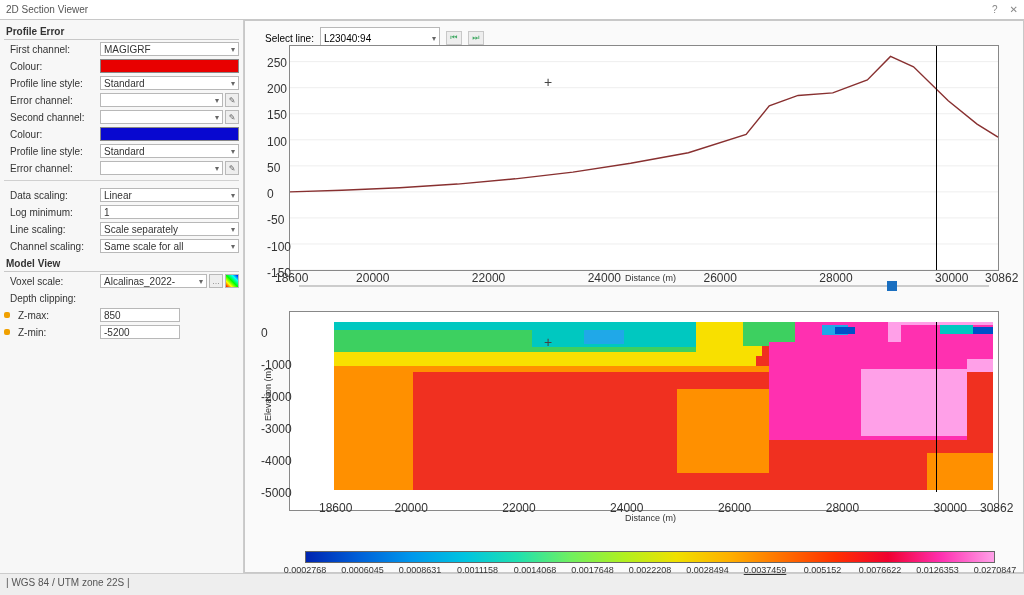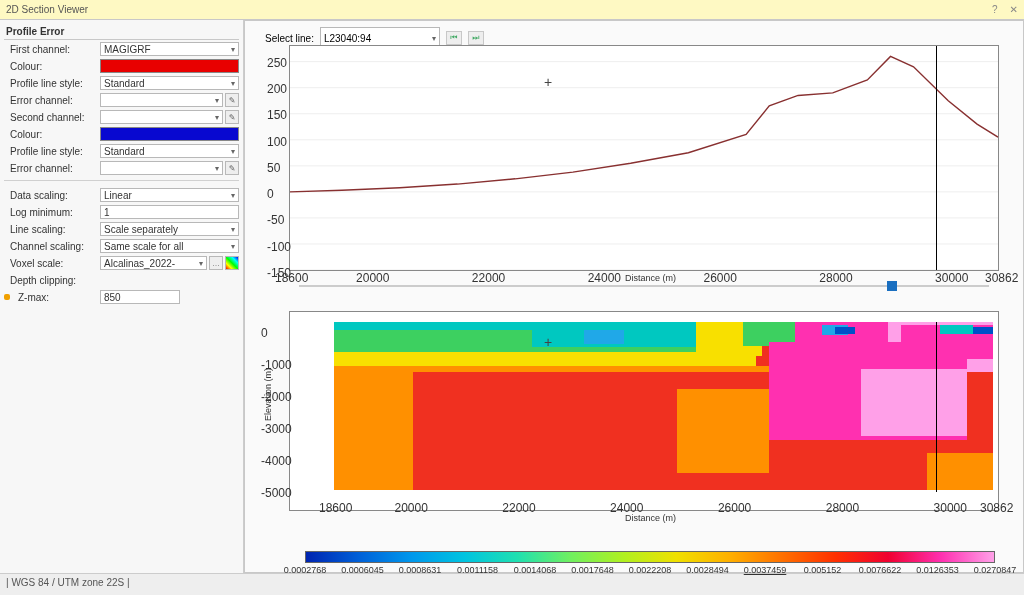--- a/index.html
+++ b/index.html
@@ -1,18 +1,18 @@
 <!DOCTYPE html>
 <html><head>
 <meta charset="utf-8">
 <style>
 * { box-sizing: border-box; margin: 0; padding: 0; font-family: "Segoe UI", Tahoma, sans-serif; }
 body { background: #d8d8d8; width: 1024px; height: 595px; overflow: hidden; }
 
-.titlebar { height: 20px; background: #fef9c3; border-bottom: 1px solid #c8c8c8; display: flex; align-items: center; padding: 0 6px; font-size: 10px; color: #555; justify-content: space-between; }
+.titlebar { height: 20px; background: #ffffff; border-bottom: 1px solid #c8c8c8; display: flex; align-items: center; padding: 0 6px; font-size: 10px; color: #555; justify-content: space-between; }
 .titlebar .wbtns { display: flex; gap: 12px; color: #888; }
 .titlebar .wbtns span { cursor: default; }
 
 .main { display: flex; height: 553px; background: #f8f8f8; }
 .side { width: 244px; background: #f7f7f7; border-right: 1px solid #ccc; padding: 2px 4px; font-size: 10px; color: #333; }
 .grp-hdr { font-weight: 600; font-size: 10px; padding: 2px 0 2px 2px; border-bottom: 1px solid #c8c8c8; margin-top: 2px; }
 .row { display: flex; align-items: center; height: 16px; margin: 1px 0; }
 .row label { width: 96px; font-size: 10px; color: #333; padding-left: 6px; }
 .row .ctl { flex: 1; height: 14px; background: #fff; border: 1px solid #b8b8b8; font-size: 10px; padding: 0 3px; display: flex; align-items: center; justify-content: space-between; }
 .row .ctl.sm { width: 80px; flex: none; }
@@ -162,20 +162,21 @@
       </div>
 
     <div class="row">
         <label>Channel scaling:</label>
       <div class="ctl">
           <span>Same scale for all</span>
           <span class="caret">▾</span>
         </div>
       </div>
 
+    <div class="grp-hdr">Model View</div>
 
     <div class="row">
         <label>Voxel scale:</label>
       <div class="ctl">
           <span style="overflow:hidden;white-space:nowrap;max-width:72px">Alcalinas_2022-12-16_18</span>
           <span class="caret">▾</span>
         </div>
       <div class="btn-sm">…</div>
       <div class="btn-sm" style="background:linear-gradient(45deg,red,yellow,lime,cyan,blue)"></div>
       </div>
@@ -185,20 +186,27 @@
       </div>
 
     <div class="row">
         <span class="bullet"></span>
         <label style="width:88px">Z-max:</label>
       <div class="ctl sm">
           <span>850</span>
         </div>
       </div>
 
+    <div class="row">
+        <span class="bullet"></span>
+        <label style="width:88px">Z-min:</label>
+      <div class="ctl sm">
+          <span>-5200</span>
+        </div>
+      </div>
   </div>
 
   <div class="content">
     <div class="topbar">
       <span>Select line:</span>
       <div class="sel">
           <span>L23040:94</span>
           <span class="caret">▾</span>
         </div>
       <div class="navbtn">⏮</div>

